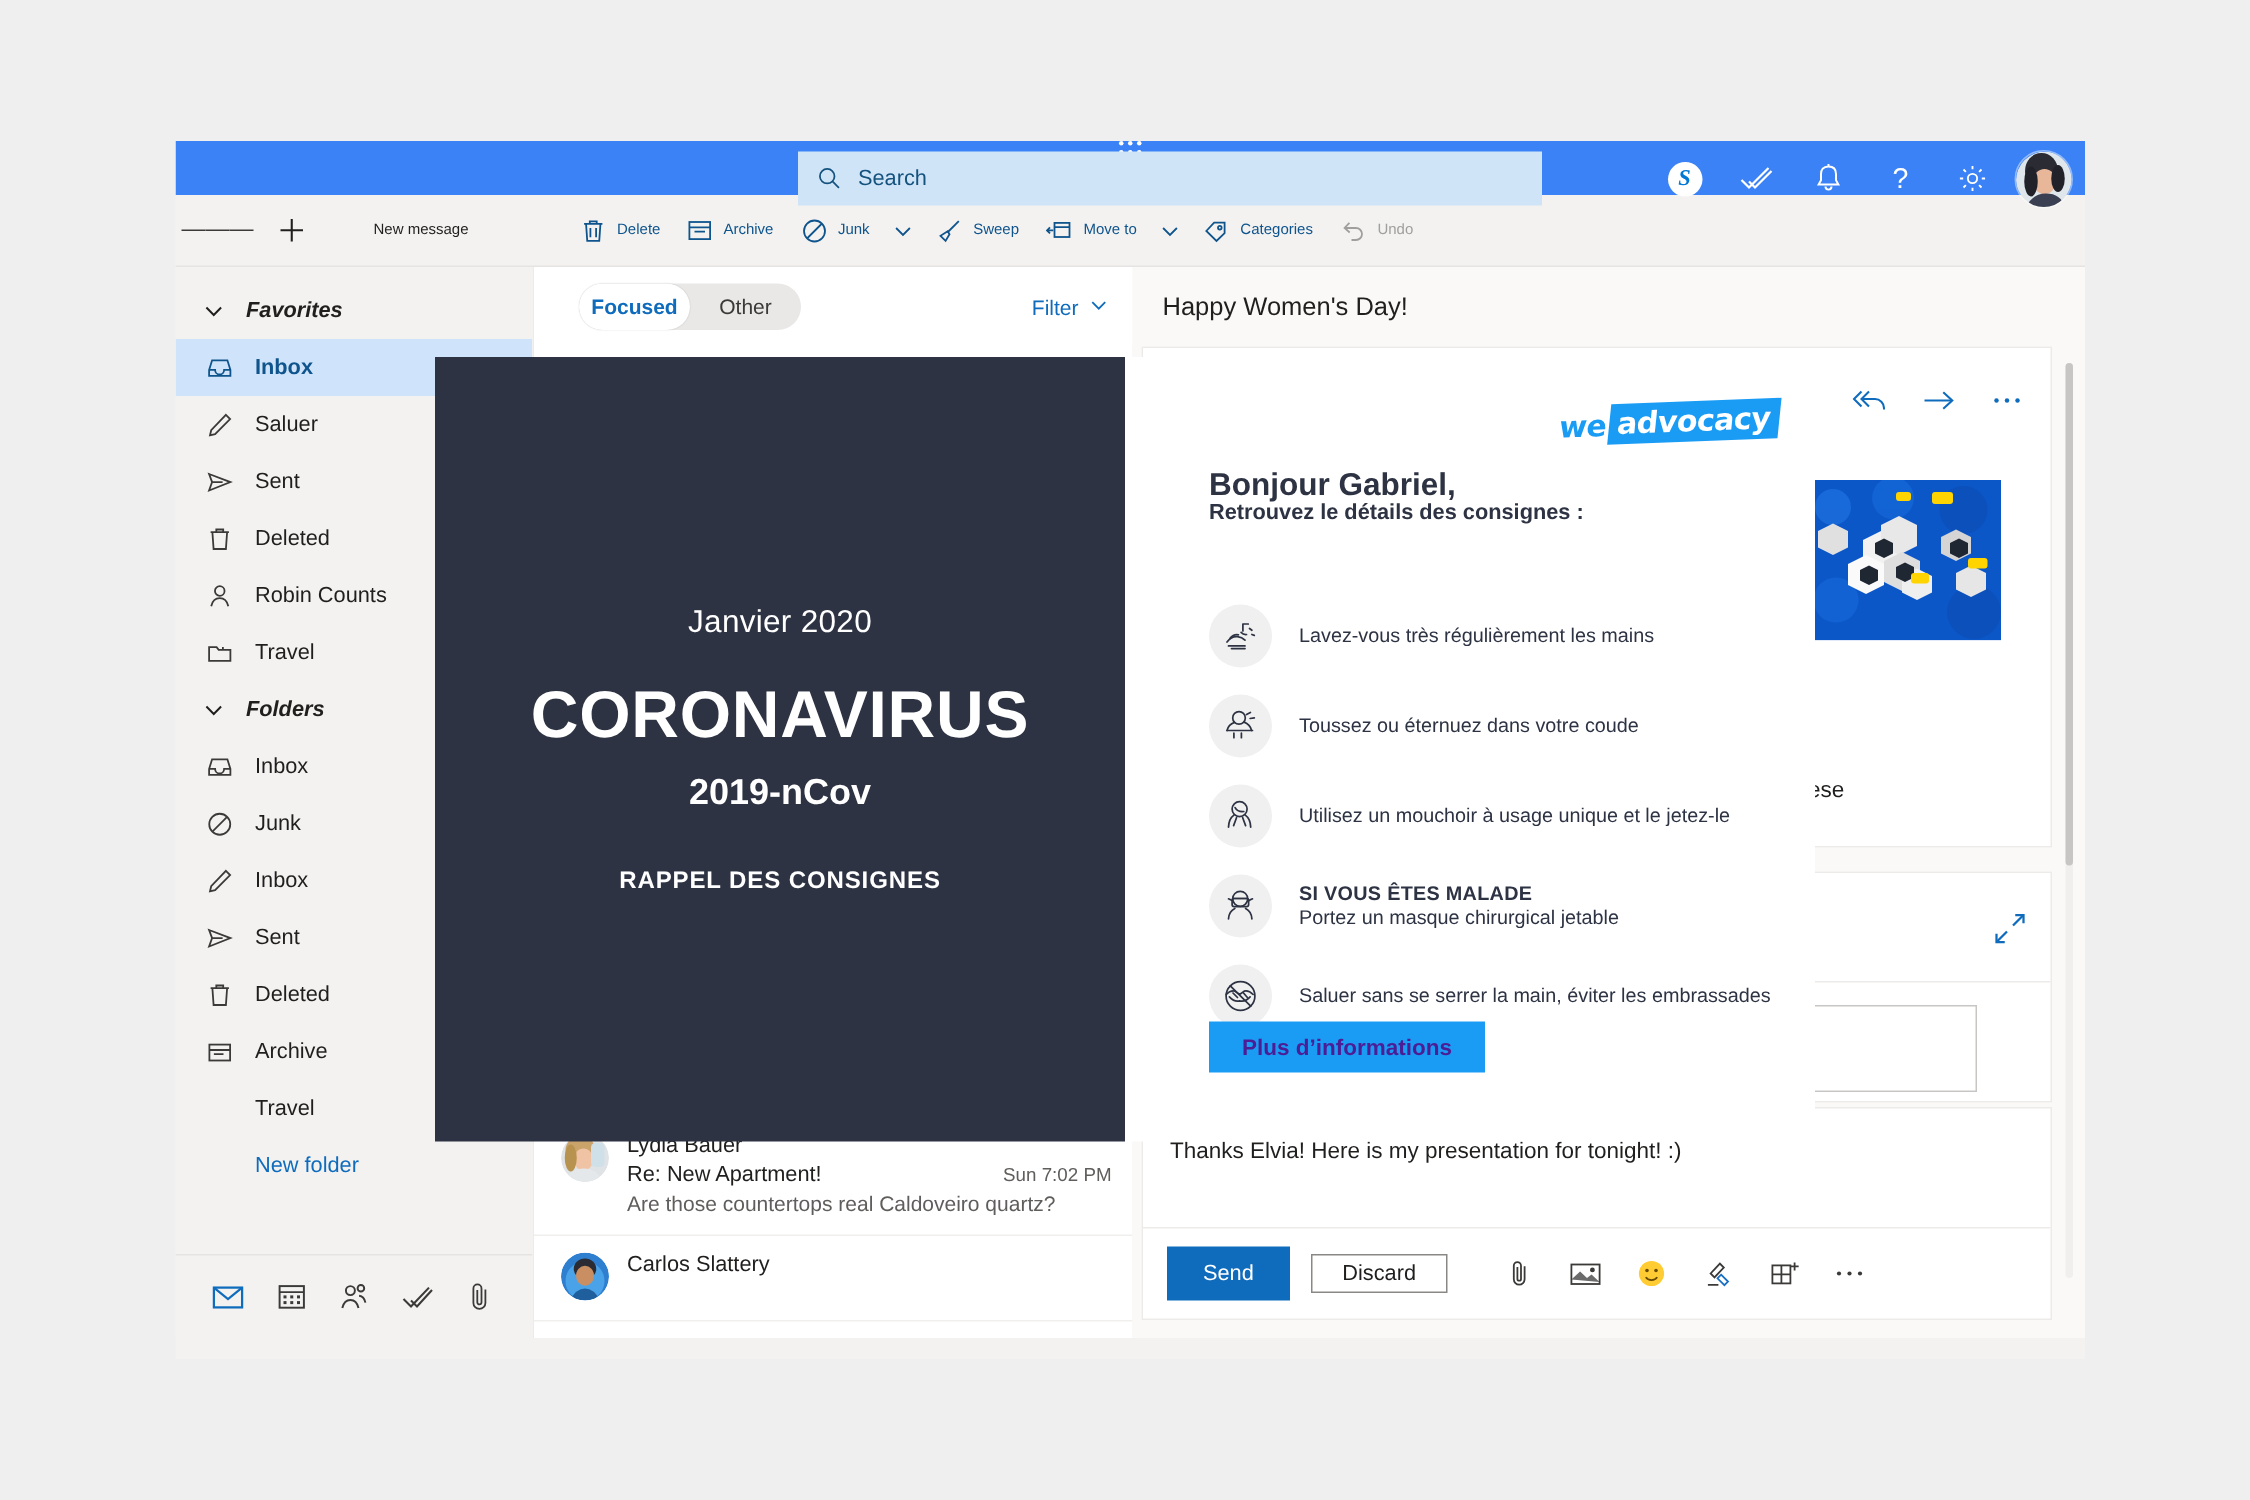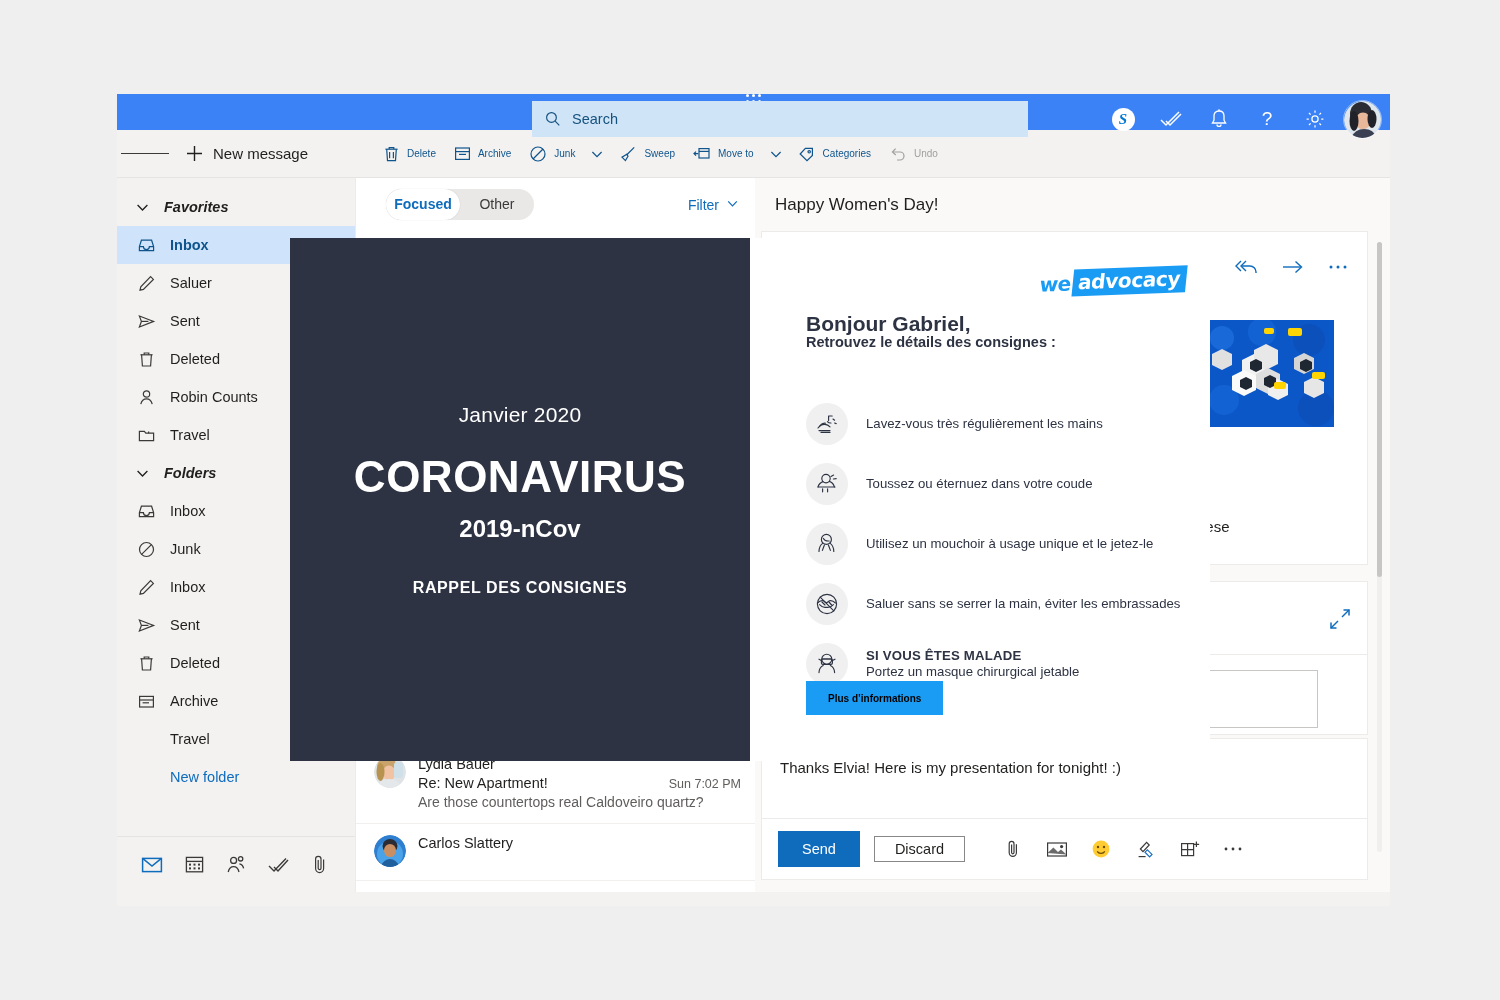--- a/index.html
+++ b/index.html
@@ -82,21 +82,21 @@
   }
   .hamburger {
     width: 48px; height: 48px; display: flex;
     align-items: center; justify-content: center; cursor: pointer; margin-left: 4px;
   }
   .hamburger span { display:block; width: 19px; height: 1.6px; background: #3b3a39; margin: 2.6px 0; }
   .newmsg {
     display: flex; align-items: center; gap: 9px;
     margin-left: 8px; cursor: pointer; padding: 6px 8px;
   }
-  .newmsg .lbl { font-size: 15px; color: #201f1e; }
+  .newmsg .lbl { font-size: 10px; color: #201f1e; margin-left: 36px; }
   .cmd-sep { width: 58px; }
   .cmd {
     display: flex; align-items: center; gap: 7px;
     padding: 7px 9px; cursor: pointer; color: #0f548c;
     font-size: 10px; white-space: nowrap;
   }
   .cmd.disabled { color: #a19f9d; cursor: default; }
   .chev-btn { padding: 8px 6px; cursor: pointer; }
 
   
@@ -275,22 +275,22 @@
   .tips { position: absolute; left: 56px; top: 156px; width: 380px; }
   .tip { display: flex; align-items: center; gap: 18px; height: 60px; }
   .tip-ico {
     width: 42px; height: 42px; border-radius: 50%; background: #f0f0f0;
     flex: none; display: flex; align-items: center; justify-content: center;
   }
   .tip-txt { font-size: 13.2px; color: #2d3343; line-height: 16px; }
   .tip-txt .strong { font-weight: 700; letter-spacing: .2px; display: block; }
   .cta {
     position: absolute; left: 56px; top: 443px;
-    background: #1a9cf5; color: #000000; border: 0;
-    height: 34px; padding: 0 22px; font-size: 10px; font-weight: 700;
+    background: #1a9cf5; color: #4c1d95; border: 0;
+    height: 34px; padding: 0 22px; font-size: 15px; font-weight: 700;
     cursor: pointer; font-family: "Liberation Sans", sans-serif;
   }
 
   svg { display: block; }
 </style>
 </head>
 <body>
 
 <div class="app">
 
@@ -952,44 +952,44 @@
           </g>
         </svg>
       </div>
       <div class="tip-txt">Utilisez un mouchoir à usage unique et le jetez-le</div>
     </div>
 
     <div class="tip">
       <div class="tip-ico">
         <svg width="26" height="26" viewBox="0 0 26 26">
           <g fill="none" stroke="#2d3343" stroke-width="1.15" stroke-linecap="round">
+            <circle cx="12.8" cy="8.2" r="5"></circle>
+            <path d="M7.8 8 h10"></path>
+            <rect x="7.4" y="8" width="11" height="5.4" rx="1.4"></rect>
+            <path d="M7.4 9.4 L5 8.2 M18.4 9.4 L21 8.2"></path>
+            <path d="M9.2 14.6 q-4 2-4.2 7 M16.4 14.6 q4 2 4.2 7"></path>
+          </g>
+        </svg>
+      </div>
+      <div class="tip-txt">
+        <span class="strong">SI VOUS ÊTES MALADE</span>
+        <span>Portez un masque chirurgical jetable</span>
+      </div>
+    </div>
+
+    <div class="tip">
+      <div class="tip-ico">
+        <svg width="26" height="26" viewBox="0 0 26 26">
+          <g fill="none" stroke="#2d3343" stroke-width="1.15" stroke-linecap="round">
             <path d="M3.4 12 q3-3 6-2.2 l3 2.2 l3-2.2 q3-.8 6 2.2"></path>
             <path d="M5.6 13.6 q3.4 3.6 6.8 2.6 q3.6 1 7-2.6"></path>
             <path d="M8 11 l3 3 M15 11 l2.6 3"></path>
             <circle cx="13" cy="13" r="9.6"></circle>
             <path d="M6.2 6.2 L19.8 19.8"></path>
           </g>
         </svg>
       </div>
       <div class="tip-txt">Saluer sans se serrer la main, éviter les embrassades</div>
     </div>
-
-    <div class="tip">
-      <div class="tip-ico">
-        <svg width="26" height="26" viewBox="0 0 26 26">
-          <g fill="none" stroke="#2d3343" stroke-width="1.15" stroke-linecap="round">
-            <circle cx="12.8" cy="8.2" r="5"></circle>
-            <path d="M7.8 8 h10"></path>
-            <rect x="7.4" y="8" width="11" height="5.4" rx="1.4"></rect>
-            <path d="M7.4 9.4 L5 8.2 M18.4 9.4 L21 8.2"></path>
-            <path d="M9.2 14.6 q-4 2-4.2 7 M16.4 14.6 q4 2 4.2 7"></path>
-          </g>
-        </svg>
-      </div>
-      <div class="tip-txt">
-        <span class="strong">SI VOUS ÊTES MALADE</span>
-        <span>Portez un masque chirurgical jetable</span>
-      </div>
-    </div>
   </div>
 
   <button class="cta">Plus d’informations</button>
 </div>
 
 </body></html>

